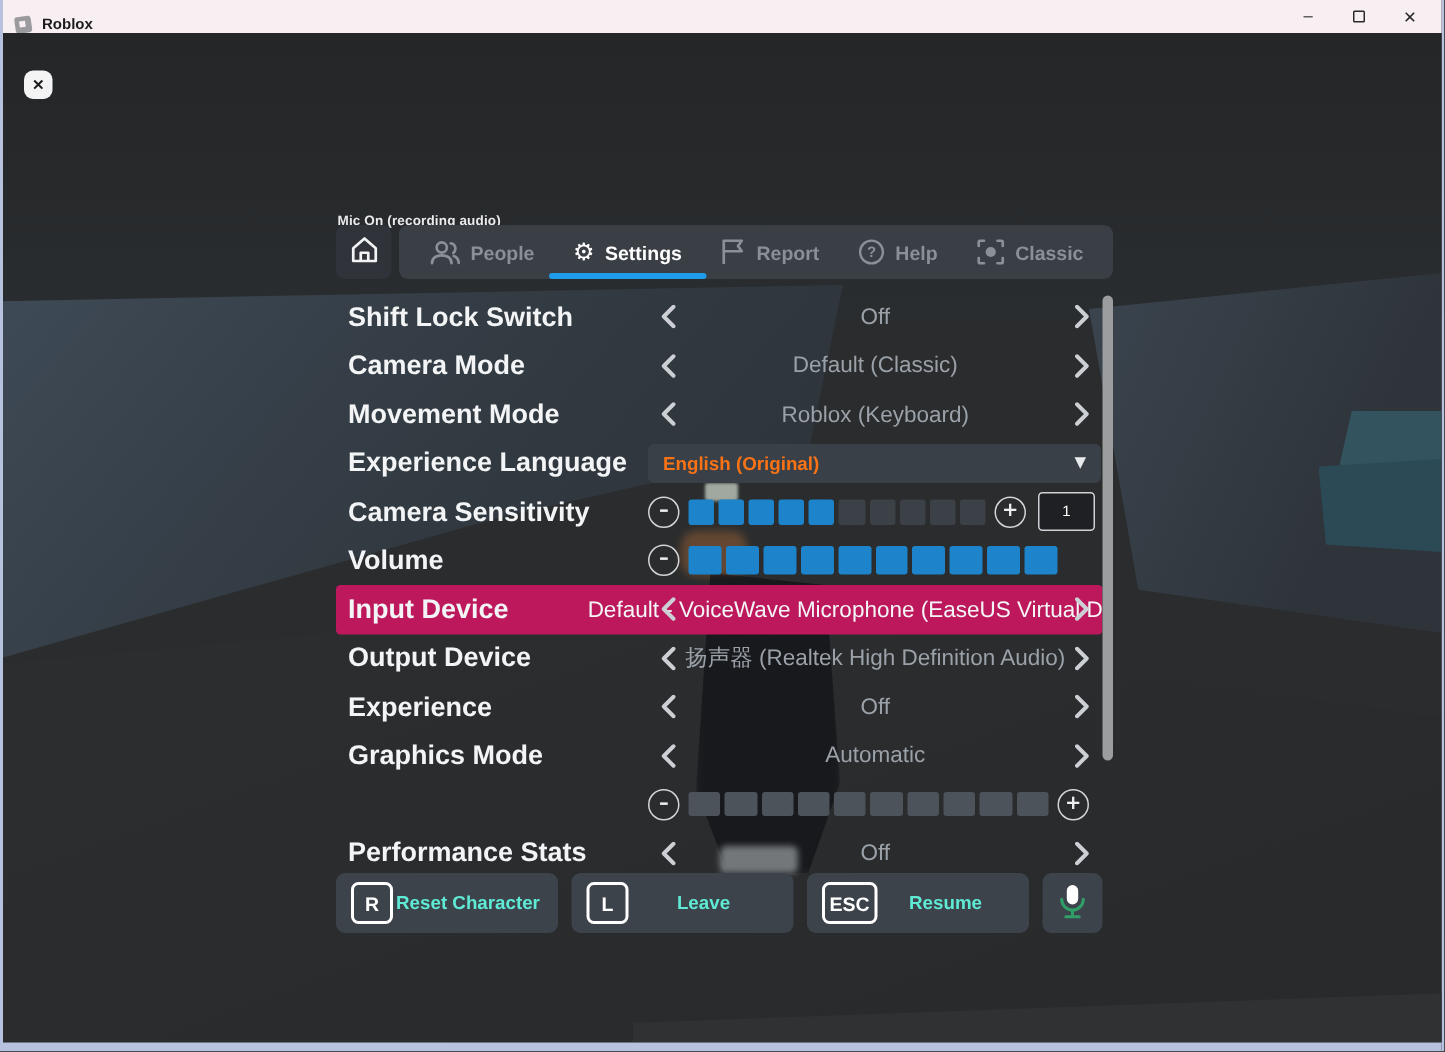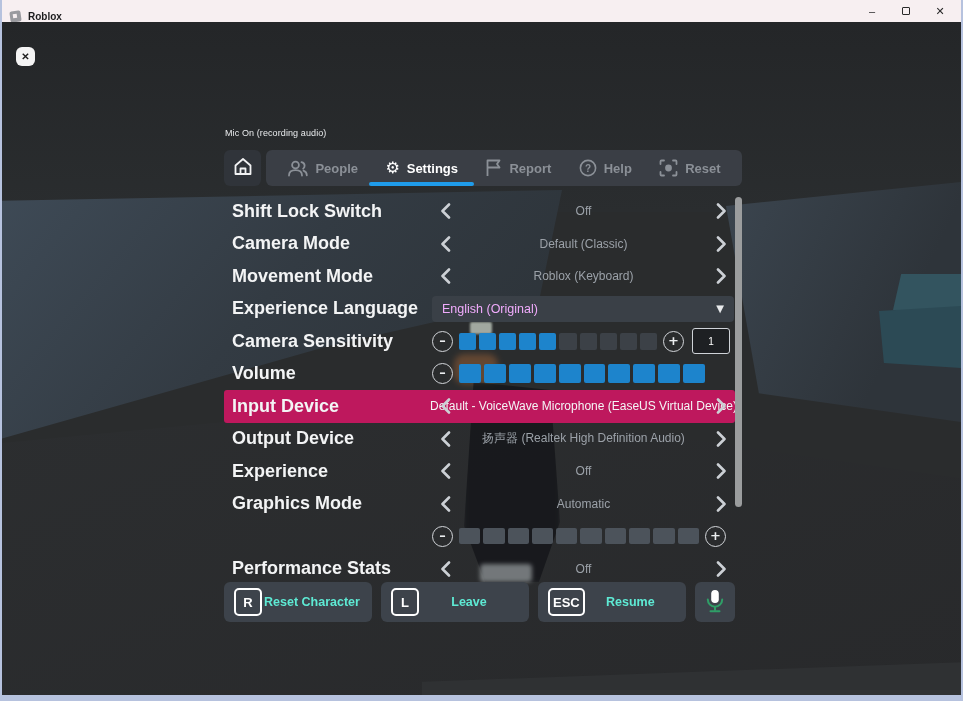--- a/index.html
+++ b/index.html
@@ -50,21 +50,21 @@
   #char-plant { left:468px; top:300px; width:22px; height:12px; background:#bfc8bd;
     border-radius:2px; filter:blur(1px); opacity:.8; }
 
   
   .overlay-close { position:absolute; left:14px; top:25px; width:19px; height:19px;
     background:#f4f4f4; border:none; border-radius:6px; color:#1c1c1c; font-size:10px;
     font-weight:bold; display:flex; align-items:center; justify-content:center; cursor:pointer;
     font-family:"Liberation Sans", sans-serif; }
 
   
-  .mic-status { position:absolute; left:223px; top:106px; font-size:9px; font-weight:normal;
+  .mic-status { position:absolute; left:223px; top:120px; font-size:9px; font-weight:bold;
     color:#e9ebed; letter-spacing:.1px; }
 
   
   .menu-header { position:absolute; left:222px; top:128px; width:518px; height:20px;
     display:flex; }
   .home-btn { width:37px; height:36px; background:#30343a; border:none; border-radius:6px;
     display:flex; align-items:center; justify-content:center; cursor:pointer; }
   .tab-bar { margin-left:5px; flex:1; height:36px; background:#3a3e45; border-radius:6px;
     display:flex; align-items:stretch; justify-content:space-evenly; padding:0 6px; }
   .tab { position:relative; display:flex; align-items:center; gap:7px; padding:0 12px;
@@ -80,27 +80,27 @@
     overflow:hidden; }
   .srow { position:relative; width:100%; height:32.5px; }
   .srow.highlighted { background:#be185d; border-radius:3px; }
   .srow .lbl { position:absolute; left:8px; top:0; height:100%; display:flex;
     align-items:center; font-size:18px; font-weight:bold; color:#f3f4f5; white-space:nowrap; }
   .ctrl { position:absolute; left:208px; top:0; width:303px; height:100%; }
   .chev { position:absolute; top:50%; transform:translateY(-50%); display:flex;
     align-items:center; cursor:pointer; z-index:2; }
   .chev.left { left:8px; } .chev.right { right:8px; }
   .stepper-val { position:absolute; left:0; right:0; top:0; height:100%; display:flex;
-    align-items:center; justify-content:center; font-size:12px; color:#9ba1a8;
+    align-items:center; justify-content:center; font-size:15px; color:#9ba1a8;
     white-space:nowrap; z-index:1; }
   .srow.highlighted .stepper-val { color:#f4f5f6; }
   .dropdown { position:absolute; left:208px; right:1px; top:3px; height:26px;
     background:#3a4047; border-radius:4px; display:flex; align-items:center;
     padding:0 10px; cursor:pointer; }
-  .dropdown .dd-label { flex:1; font-size:12.5px; font-weight:normal; color:#f0abfc;
+  .dropdown .dd-label { flex:1; font-size:12.5px; font-weight:bold; color:#f97316;
     white-space:nowrap; overflow:hidden; }
   .dropdown .dd-arrow { color:#e8eaec; font-size:10px;
     font-family:"DejaVu Sans", sans-serif; }
   .slider-wrap { position:absolute; left:208px; top:0; height:100%; display:flex;
     align-items:center; gap:6px; }
   .circle-btn { width:21px; height:21px; min-width:21px; border-radius:50%;
     border:1.5px solid #d2d5d9; background:transparent; color:#eceef0; font-size:13px;
     font-weight:bold; display:flex; align-items:center; justify-content:center;
     cursor:pointer; line-height:0; padding-bottom:1px;
     font-family:"DejaVu Sans", sans-serif; }
@@ -220,21 +220,21 @@
           <div class="tab" data-name="tab-record">
             <span class="t-icon" data-name="record-icon">
               <svg width="19" height="18" viewBox="0 0 19 18" fill="none" stroke="#8b9097" stroke-width="1.8" stroke-linecap="round">
                 <path d="M1.5 5 V2.5 Q1.5 1.5 2.5 1.5 H5"></path>
                 <path d="M14 1.5 H16.5 Q17.5 1.5 17.5 2.5 V5"></path>
                 <path d="M17.5 13 V15.5 Q17.5 16.5 16.5 16.5 H14"></path>
                 <path d="M5 16.5 H2.5 Q1.5 16.5 1.5 15.5 V13"></path>
                 <circle cx="9.5" cy="9" r="3.4" fill="#8b9097" stroke="none"></circle>
               </svg>
             </span>
-            <span data-name="tab-label">Reset</span>
+            <span data-name="tab-label">Classic</span>
           </div>
         </div>
     </div>
 
     <div class="settings-list" id="settings-list" data-name="settings-list">
         <div class="srow" data-name="setting-row-shift-lock-switch">
           <span class="lbl" data-name="setting-label">Shift Lock Switch</span>
           <div class="ctrl" data-name="stepper-control">
             <span class="chev left" data-name="chevron-left-icon">
               <svg width="11" height="16" viewBox="0 0 11 16" fill="none">

